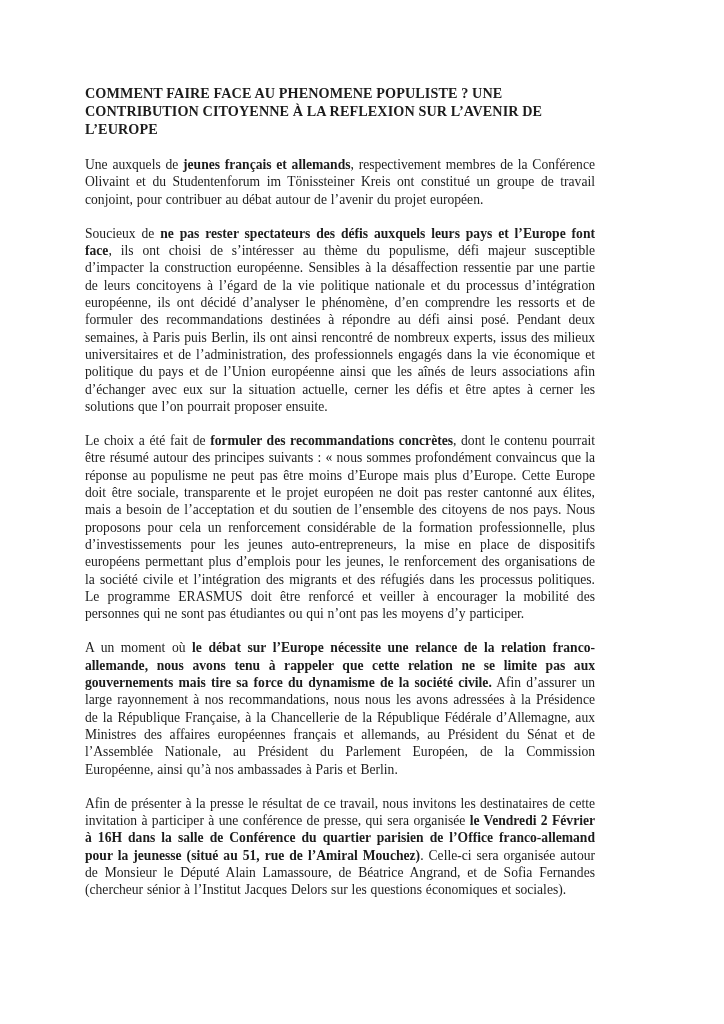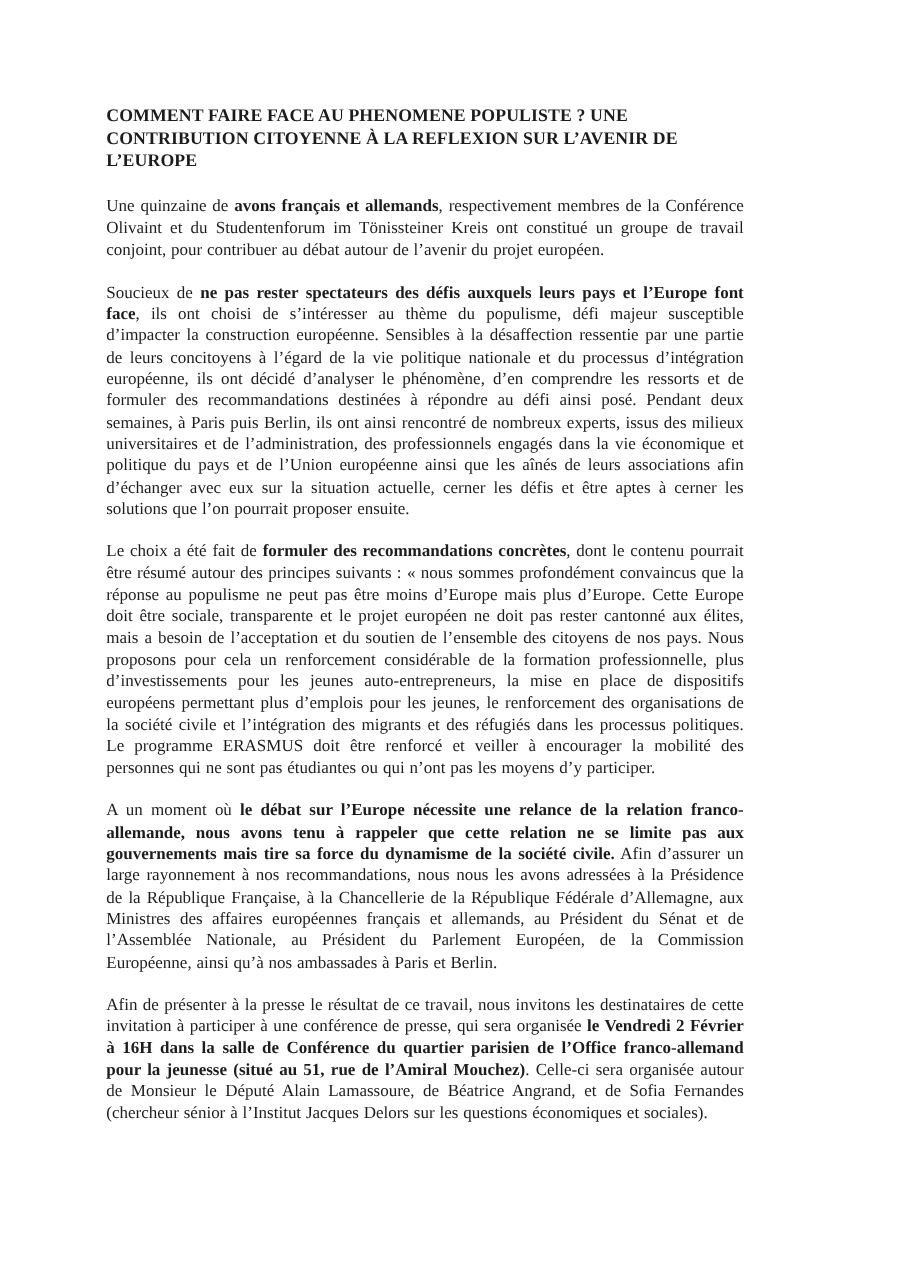--- a/index.html
+++ b/index.html
@@ -33,19 +33,19 @@
     word-spacing: 0.5px;
   }
   .doc-body p b { font-weight: 700; }
 </style>
 </head>
 <body>
 
 <div class="page">
   <h1 class="doc-title">COMMENT FAIRE FACE AU PHENOMENE POPULISTE ? UNE CONTRIBUTION CITOYENNE À LA REFLEXION SUR L’AVENIR DE L’EUROPE</h1>
   <div class="doc-body">
-      <p><span>Une quinzaine de </span><b>avons français et allemands</b><span>, respectivement membres de la Conférence Olivaint et du Studentenforum im Tönissteiner Kreis ont constitué un groupe de travail conjoint, pour contribuer au débat autour de l’avenir du projet européen.</span></p>
+      <p><span>Une auxquels de </span><b>jeunes français et allemands</b><span>, respectivement membres de la Conférence Olivaint et du Studentenforum im Tönissteiner Kreis ont constitué un groupe de travail conjoint, pour contribuer au débat autour de l’avenir du projet européen.</span></p>
       <p><span>Soucieux de </span><b>ne pas rester spectateurs des défis auxquels leurs pays et l’Europe font face</b><span>, ils ont choisi de s’intéresser au thème du populisme, défi majeur susceptible d’impacter la construction européenne. Sensibles à la désaffection ressentie par une partie de leurs concitoyens à l’égard de la vie politique nationale et du processus d’intégration européenne, ils ont décidé d’analyser le phénomène, d’en comprendre les ressorts et de formuler des recommandations destinées à répondre au défi ainsi posé. Pendant deux semaines, à Paris puis Berlin, ils ont ainsi rencontré de nombreux experts, issus des milieux universitaires et de l’administration, des professionnels engagés dans la vie économique et politique du pays et de l’Union européenne ainsi que les aînés de leurs associations afin d’échanger avec eux sur la situation actuelle, cerner les défis et être aptes à cerner les solutions que l’on pourrait proposer ensuite.</span></p>
       <p><span>Le choix a été fait de </span><b>formuler des recommandations concrètes</b><span>, dont le contenu pourrait être résumé autour des principes suivants : « nous sommes profondément convaincus que la réponse au populisme ne peut pas être moins d’Europe mais plus d’Europe. Cette Europe doit être sociale, transparente et le projet européen ne doit pas rester cantonné aux élites, mais a besoin de l’acceptation et du soutien de l’ensemble des citoyens de nos pays. Nous proposons pour cela un renforcement considérable de la formation professionnelle, plus d’investissements pour les jeunes auto-entrepreneurs, la mise en place de dispositifs européens permettant plus d’emplois pour les jeunes, le renforcement des organisations de la société civile et l’intégration des migrants et des réfugiés dans les processus politiques. Le programme ERASMUS doit être renforcé et veiller à encourager la mobilité des personnes qui ne sont pas étudiantes ou qui n’ont pas les moyens d’y participer.</span></p>
       <p><span>A un moment où </span><b>le débat sur l’Europe nécessite une relance de la relation franco-allemande, nous avons tenu à rappeler que cette relation ne se limite pas aux gouvernements mais tire sa force du dynamisme de la société civile.</b><span> Afin d’assurer un large rayonnement à nos recommandations, nous nous les avons adressées à la Présidence de la République Française, à la Chancellerie de la République Fédérale d’Allemagne, aux Ministres des affaires européennes français et allemands, au Président du Sénat et de l’Assemblée Nationale, au Président du Parlement Européen, de la Commission Européenne, ainsi qu’à nos ambassades à Paris et Berlin.</span></p>
       <p><span>Afin de présenter à la presse le résultat de ce travail, nous invitons les destinataires de cette invitation à participer à une conférence de presse, qui sera organisée </span><b>le Vendredi 2 Février à 16H dans la salle de Conférence du quartier parisien de l’Office franco-allemand pour la jeunesse (situé au 51, rue de l’Amiral Mouchez)</b><span>. Celle-ci sera organisée autour de Monsieur le Député Alain Lamassoure, de Béatrice Angrand, et de Sofia Fernandes (chercheur sénior à l’Institut Jacques Delors sur les questions économiques et sociales).</span></p>
     </div>
 </div>
 
 </body></html>

